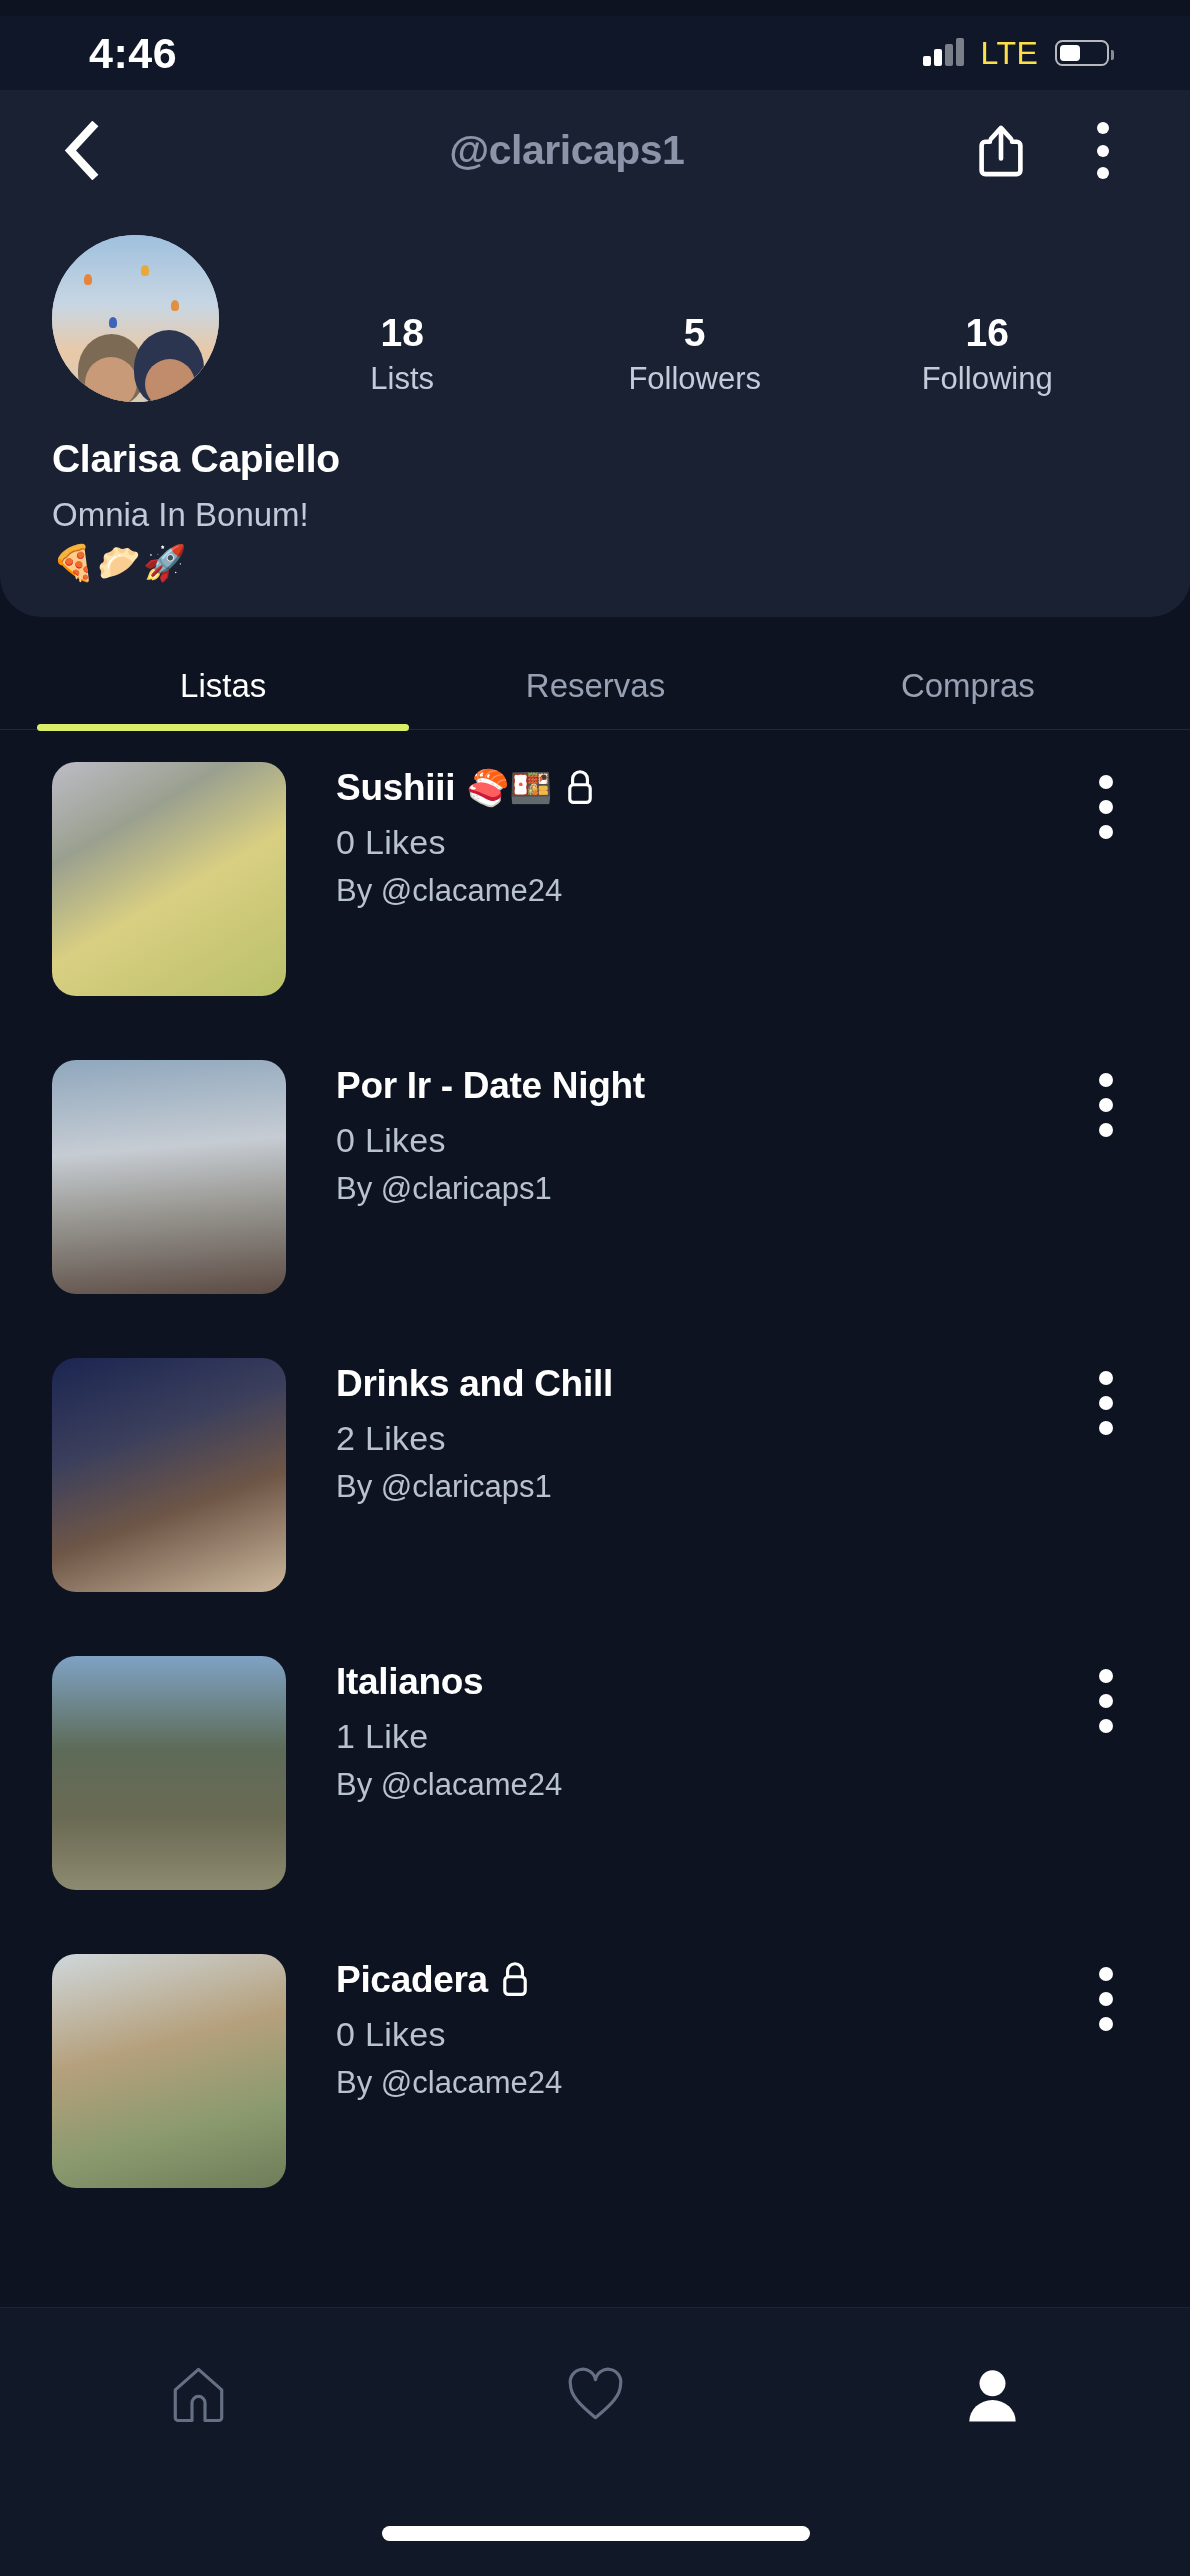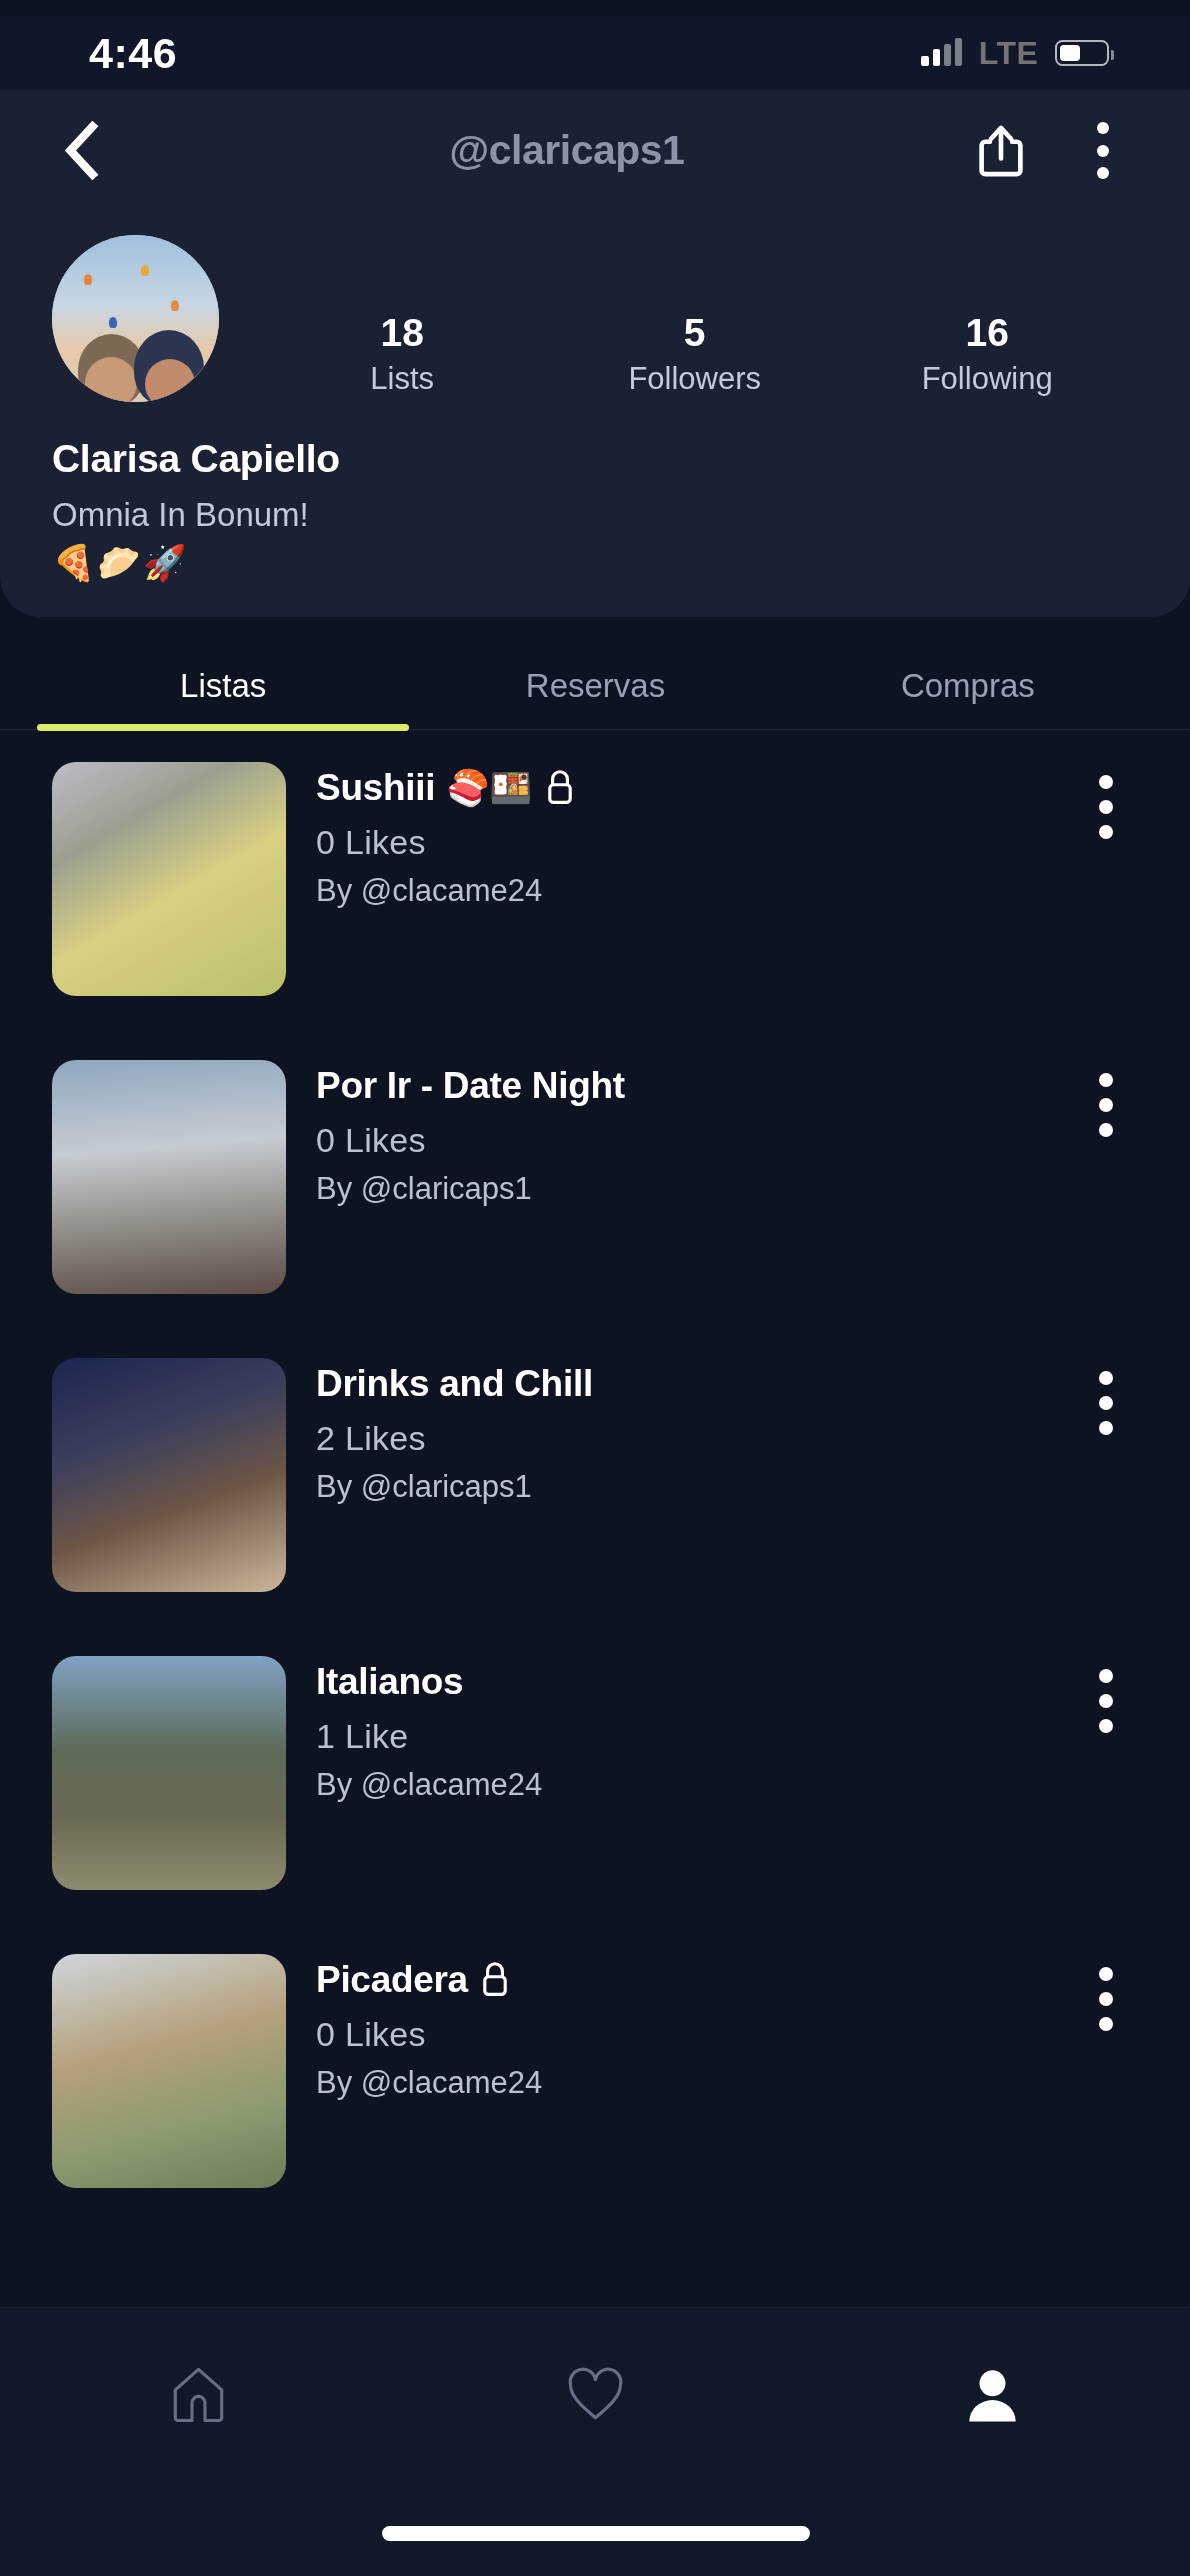--- a/index.html
+++ b/index.html
@@ -22,21 +22,21 @@
   .sb-time{
     color:#ffffff; font-size:43px; font-weight:600; letter-spacing:0.5px;
   }
   .sb-right{ display:flex; align-items:center; gap:16.7px; }
   .sig{ display:flex; align-items:flex-end; gap:3.7px; height:26px; }
   .sig i{ display:block; width:7.4px; background:#ffffff; border-radius:1.9px; }
   .sig i:nth-child(1){ height:10.2px; }
   .sig i:nth-child(2){ height:16.7px; }
   .sig i:nth-child(3){ height:22px; opacity:.45; }
   .sig i:nth-child(4){ height:28px; opacity:.45; }
-  .lte{ color:#737373; font-size:32px; font-weight:700; letter-spacing:0.5px; }
+  .lte{ color:#fde047; font-size:32px; font-weight:400; letter-spacing:0.5px; }
   .batt{
     width:54px; height:26px; border:2.8px solid rgba(255,255,255,.7);
     border-radius:7.4px; position:relative; display:flex; align-items:center; padding:2.8px;
   }
   .batt:after{
     content:""; position:absolute; right:-7.4px; top:8.3px;
     width:3.7px; height:9.3px; background:rgba(255,255,255,.5); border-radius:0 1.9px 1.9px 0;
   }
   .batt b{ display:block; height:100%; width:45%; background:#ffffff; border-radius:3.7px; }
 
@@ -135,21 +135,21 @@
   .tab.active span{ color:#ffffff; font-weight:400; }
   .tab.active:after{
     content:""; position:absolute; left:0; right:0; bottom:-1.9px; height:6.5px;
     background:#d9ef6a; border-radius:3.7px;
   }
 
   
   .lists{ padding:0; }
   .list-row{
     display:flex; align-items:flex-start;
-    padding:32px 0 32px 0; position:relative; cursor:pointer;
+    padding:32px 0 32px 0; position:relative; cursor:pointer;gap:20px;
   }
   .thumb{
     width:234px; height:234px; border-radius:24px; margin-left:52px;
     flex:0 0 234px; overflow:hidden; position:relative;
   }
   .t-sushi{ background:linear-gradient(150deg,#bdbcc6 0%,#9aa08f 28%,#d9cf82 55%,#b9c06a 100%); }
   .t-date{ background:linear-gradient(175deg,#8fa7bd 0%,#c6ccd3 38%,#9b9a95 62%,#5b4b43 100%); }
   .t-drinks{ background:linear-gradient(160deg,#1b2551 0%,#3b3f5c 34%,#6e5647 62%,#cbb79c 100%); }
   .t-ital{ background:linear-gradient(180deg,#7fa2c4 0%,#5d6b58 40%,#6b6a54 70%,#8d8b6f 100%); }
   .t-pica{ background:linear-gradient(165deg,#cfd7db 0%,#b5a07c 40%,#8a9a6e 72%,#6f7c59 100%); }

